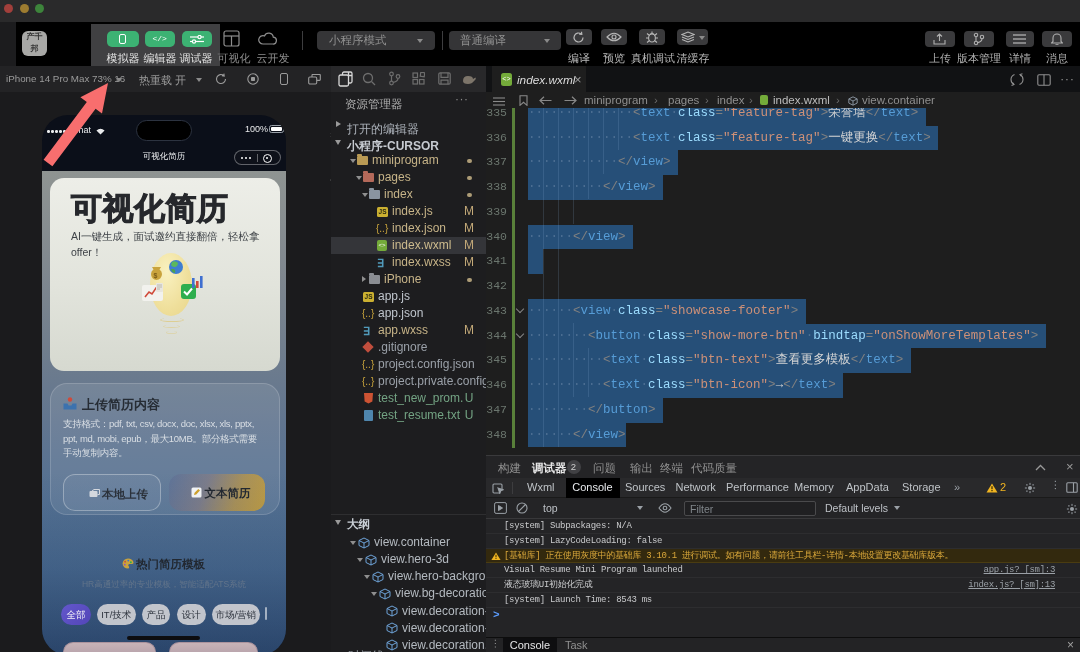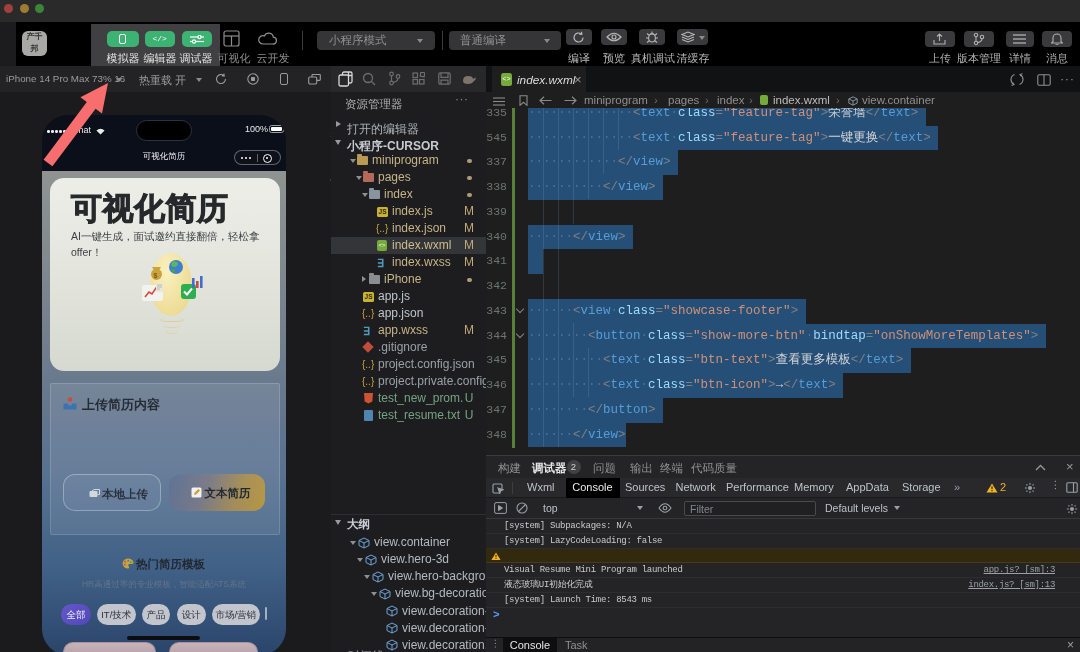--- a/index.html
+++ b/index.html
@@ -202,26 +202,27 @@
           <rect x="17" y="24" width="7" height="9" rx="1" fill="#e8e6df"></rect>
           <path d="M18 26 h5 M18 28 h5 M18 30 h3" stroke="#b0ada2" stroke-width="0.8"></path>
         <rect x="42" y="25" width="15" height="15" rx="3" fill="#2eae4e"></rect>
           <path d="M45 32.5 l3 3 l5-6" stroke="#fff" stroke-width="2" fill="none"></path>
         <rect x="53" y="19" width="2.6px" height="10" fill="#3f6fd0"></rect>
           <rect x="57" y="22" width="2.6" height="7" fill="#d04a3a"></rect>
           <rect x="61" y="17" width="2.6" height="12" fill="#3f6fd0"></rect>
       </svg>
     </div>
 
-    <div class="a" style="left:8px;top:212px;width:230px;height:152px;border-radius:2px;background:rgba(255,255,255,0.09);border:1px solid rgba(255,255,255,0.16)">
+    <div class="a" style="left:8px;top:212px;width:230px;height:132px;border-radius:17px;background:rgba(255,255,255,0.09);border:1px solid rgba(255,255,255,0.16)">
       <svg class="a" style="left:12px;top:13px" width="14" height="13" viewBox="0 0 14 13">
           <circle cx="7" cy="2.5" r="2.2" fill="#d04a3a"></circle>
           <path d="M0.5 6.5 h4 l1 2 h3 l1-2 h4 v6 h-13z" fill="#3c72ae"></path>
         </svg>
       <div class="a" style="left:31px;top:12px;font-size:13px;font-weight:bold;color:#262c34">上传简历内容</div>
+      <div class="a" style="left:12px;top:33px;width:212px;font-size:9.5px;letter-spacing:-0.3px;line-height:14.7px;color:#d9dee4">支持格式：pdf, txt, csv, docx, doc, xlsx, xls, pptx,<br>ppt, md, mobi, epub，最大10MB。部分格式需要<br>手动复制内容。</div>
       <div class="a" style="left:12px;top:90px;width:98px;height:37px;border-radius:12px;border:1px solid rgba(255,255,255,0.32);background:rgba(255,255,255,0.05)">
         <svg class="a" style="left:25px;top:13.5px" width="11" height="9" viewBox="0 0 11 9">
             <rect x="0.5" y="2" width="8" height="6" rx="1" fill="#d8dce2"></rect>
             <path d="M3 2 l2-1.5 h5.5 v5 h-2" fill="none" stroke="#d8dce2" stroke-width="1"></path>
           </svg>
         <div class="a" style="left:38px;top:11.5px;font-size:11.5px;color:#2c323b;font-weight:bold">本地上传</div>
       </div>
       <div class="a" style="left:117.5px;top:90px;width:96px;height:37px;border-radius:12px;background:linear-gradient(110deg,#5f7498 0%,#7c7d8b 38%,#a8915a 70%,#bd9c45 100%)">
         <svg class="a" style="left:22px;top:13px" width="11" height="11" viewBox="0 0 11 11">
             <rect x="0.5" y="0.5" width="10" height="10" rx="1.5" fill="#f4f6f8"></rect>
@@ -531,21 +532,21 @@
 .chv{position:absolute;left:31px;width:6px;height:6px;border-left:1.4px solid #858585;border-bottom:1.4px solid #858585;transform:rotate(-45deg)}
 .ig{position:absolute;width:1px;background:rgba(140,175,215,0.18)}
 </style>
 <div class="cvp">
   <div class="a" style="left:26px;top:0;width:3px;height:339.4px;background:#59803a"></div>
   <div class="cl" style="top:-7.45px">
       <span class="num">335</span>
       <span class="cd"><span class="sel"><span class="ws">··············</span><span class="pu">&lt;</span><span class="tg">text</span><span class="ws">·</span><span class="at">class</span><span class="pu">=</span><span class="st">"feature-tag"</span><span class="pu">&gt;</span><span class="tx">荣誉墙</span><span class="pu">&lt;/</span><span class="tg">text</span><span class="pu">&gt;</span> </span></span>
     </div>
   <div class="cl" style="top:17.3px">
-      <span class="num">545</span>
+      <span class="num">336</span>
       <span class="cd"><span class="sel"><span class="ws">··············</span><span class="pu">&lt;</span><span class="tg">text</span><span class="ws">·</span><span class="at">class</span><span class="pu">=</span><span class="st">"feature-tag"</span><span class="pu">&gt;</span><span class="tx">一键更换</span><span class="pu">&lt;/</span><span class="tg">text</span><span class="pu">&gt;</span> </span></span>
     </div>
   <div class="cl" style="top:42.05px">
       <span class="num">337</span>
       <span class="cd"><span class="sel"><span class="ws">············</span><span class="pu">&lt;/</span><span class="tg">view</span><span class="pu">&gt;</span> </span></span>
     </div>
   <div class="cl" style="top:66.8px">
       <span class="num">338</span>
       <span class="cd"><span class="sel"><span class="ws">··········</span><span class="pu">&lt;/</span><span class="tg">view</span><span class="pu">&gt;</span> </span></span>
     </div>
@@ -687,20 +688,21 @@
     </div>
   <div class="lg" style="top:63px">
       <span class="a" style="left:18px">[system] Subpackages: N/A</span>
     </div>
   <div class="lg" style="top:92.6px;background:#33290e;border-color:#4a3c11;color:#d9a73a">
       <svg class="a" style="left:5px;top:3.5px" width="10" height="8.5" viewBox="0 0 12 10">
         <path d="M6 0.5 L11.5 9.5 H0.5 z" fill="#f0b421"></path>
         <rect x="5.4" y="3.2" width="1.2" height="3" fill="#332800"></rect>
         <rect x="5.4" y="7" width="1.2" height="1.2" fill="#332800"></rect>
       </svg>
+      <span class="a" style="left:18px">[基础库] 正在使用灰度中的基础库 3.10.1 进行调试。如有问题，请前往工具栏-详情-本地设置更改基础库版本。</span>
     </div>
   <div class="lg" style="top:107.4px">
       <span class="a" style="left:18px">Visual Resume Mini Program launched</span>
       <span class="lk">app.js? [sm]:3</span>
     </div>
   <div class="lg" style="top:122.2px">
       <span class="a" style="left:18px">液态玻璃UI初始化完成</span>
       <span class="lk">index.js? [sm]:13</span>
     </div>
   <div class="lg" style="top:137px">

